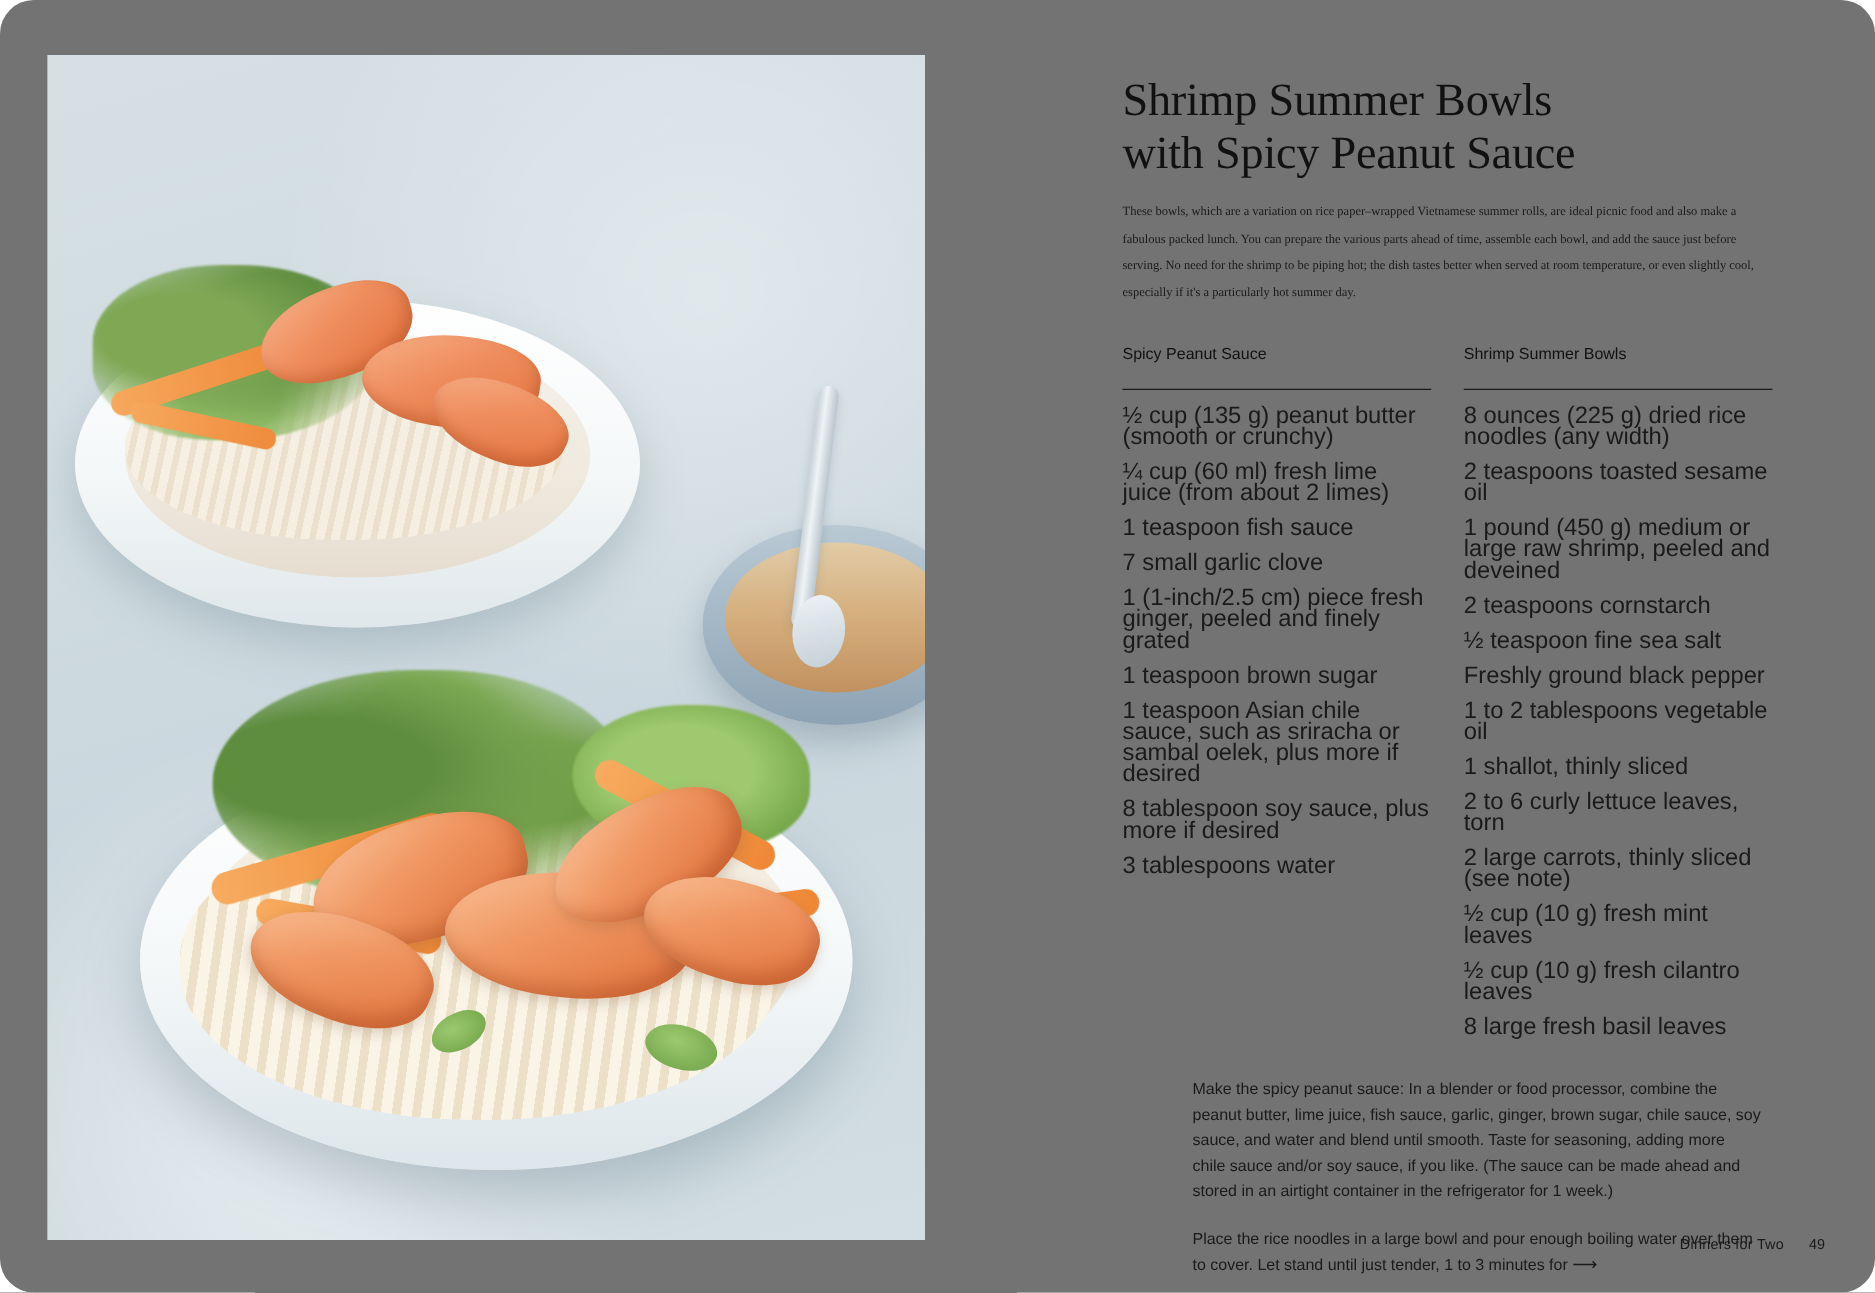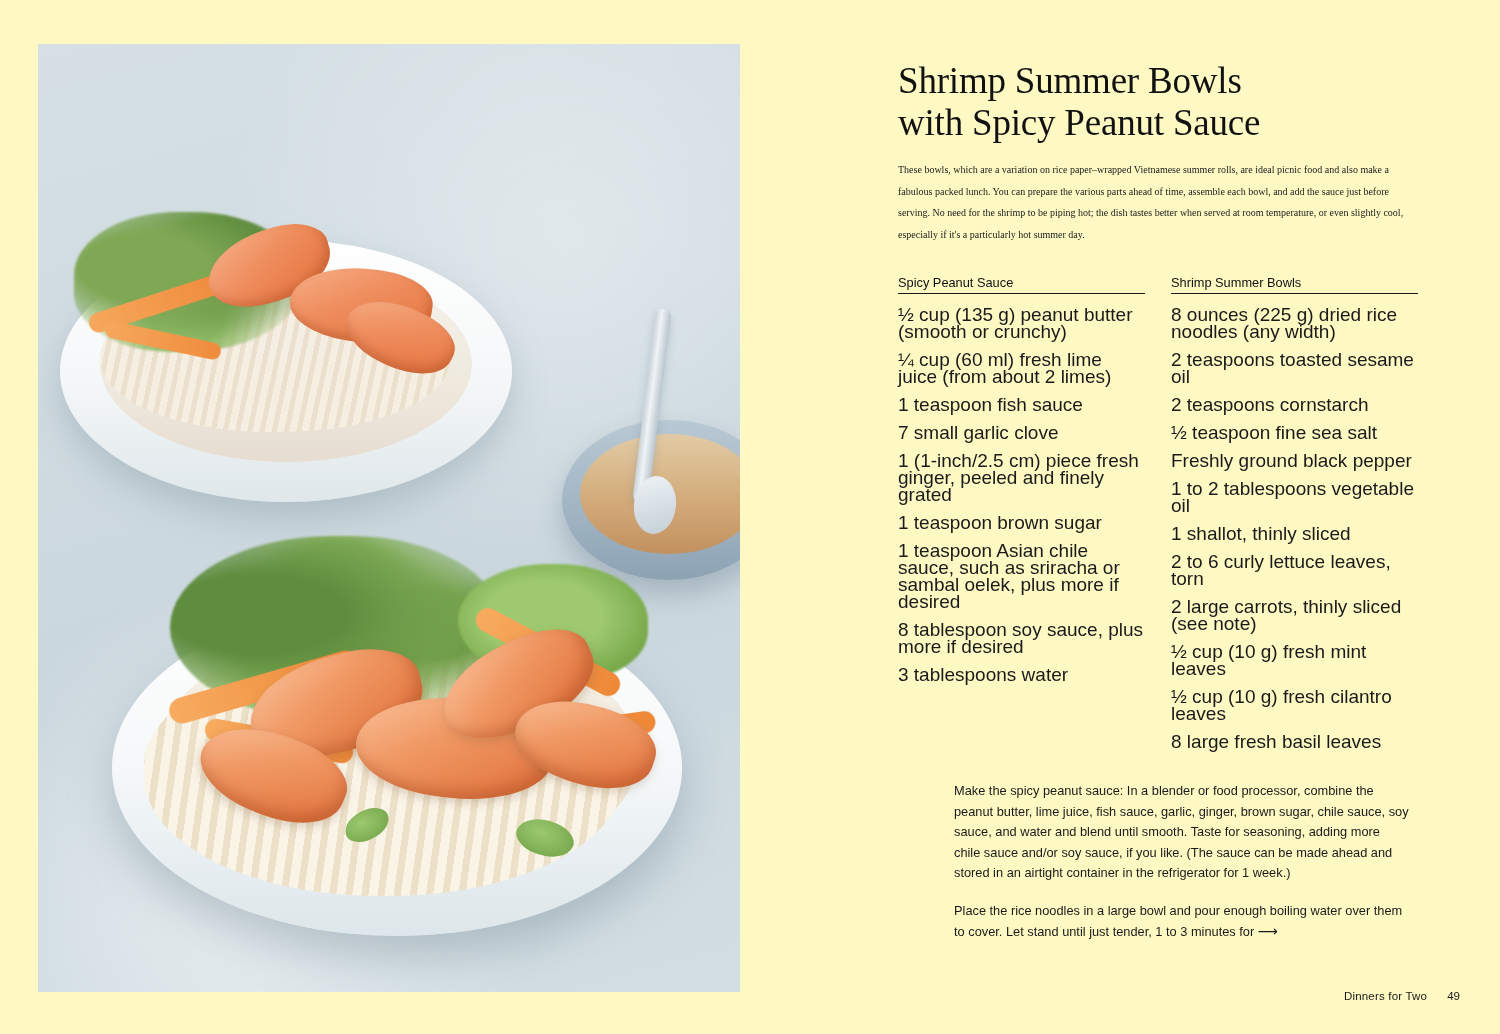--- a/index.html
+++ b/index.html
@@ -11,21 +11,22 @@
     height: 1034px;
     background: #ffffff;
     font-family: "Liberation Sans", sans-serif;
     color: #1a1a1a;
     overflow: hidden;
   }
   .page {
     position: relative;
     width: 1500px;
     height: 1034px;
-    background: #fef9c3;
+    background: #737373;
+    border-radius: 27px;
   }
 
   
   .photo-page {
     position: absolute;
     left: 38px;
     top: 44px;
     width: 702px;
     height: 948px;
     overflow: hidden;
@@ -288,21 +289,21 @@
     gap: 26px;
     margin-top: 30px;
   }
   .ing-col {
     width: 247px;
   }
   .ing-head {
     font-size: 12.8px;
     line-height: 16px;
     color: #111;
-    padding-bottom: 2px;
+    padding-bottom: 20px;
     border-bottom: 1px solid #1a1a1a;
     margin-bottom: 12px;
   }
   .ing-list {
     list-style: none;
     margin: 0;
     padding: 0;
   }
   .ing-list li {
     font-size: 19px;
@@ -410,20 +411,21 @@
           <li>8 tablespoon soy sauce, plus more if desired</li>
           <li>3 tablespoons water</li>
         </ul>
       </div>
 
       <div class="ing-col">
         <div class="ing-head">Shrimp Summer Bowls</div>
         <ul class="ing-list">
           <li>8 ounces (225 g) dried rice noodles (any width)</li>
           <li>2 teaspoons toasted sesame oil</li>
+          <li>1 pound (450 g) medium or large raw shrimp, peeled and deveined</li>
           <li>2 teaspoons cornstarch</li>
           <li>½ teaspoon fine sea salt</li>
           <li>Freshly ground black pepper</li>
           <li>1 to 2 tablespoons vegetable oil</li>
           <li>1 shallot, thinly sliced</li>
           <li>2 to 6 curly lettuce leaves, torn</li>
           <li>2 large carrots, thinly sliced (see note)</li>
           <li>½ cup (10 g) fresh mint leaves</li>
           <li>½ cup (10 g) fresh cilantro leaves</li>
           <li>8 large fresh basil leaves</li>

